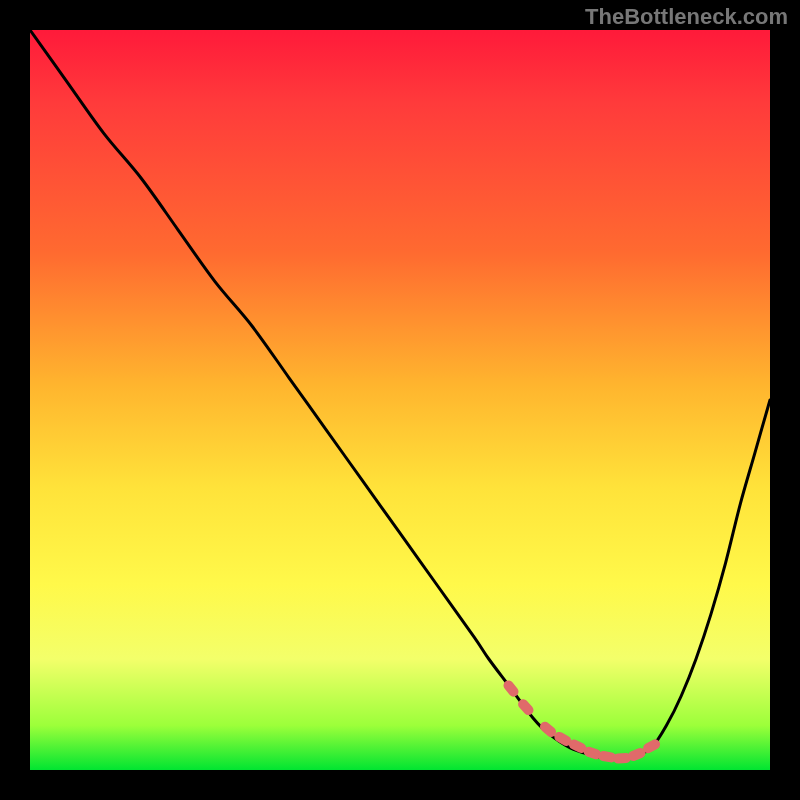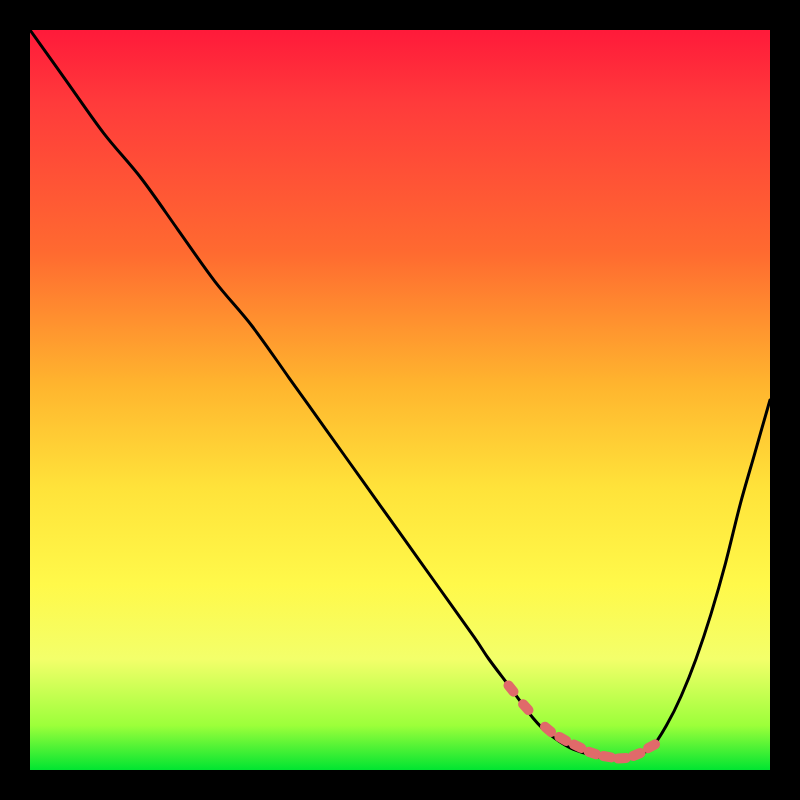--- a/index.html
+++ b/index.html
@@ -49,20 +49,21 @@
     font-weight: bold;
     font-size: 22px;
     color: #777;
     letter-spacing: 0px;
   }
 </style>
 </head>
 <body>
 <div class="wrap">
 
+  <div class="watermark">TheBottleneck.com</div>
 
   <div class="plot">
     <svg class="curves" viewBox="0 0 740 740" preserveAspectRatio="none">
 
       <path id="mainCurve" fill="none" stroke="#000000" stroke-width="3" stroke-linecap="round" stroke-linejoin="round" d="M 0.0 0.0 C 6.2 8.6, 24.7 34.5, 37.0 51.8 C 49.3 69.1, 61.7 87.6, 74.0 103.6 C 86.3 119.6, 98.7 132.0, 111.0 148.0 C 123.3 164.0, 135.7 182.5, 148.0 199.8 C 160.3 217.1, 172.7 235.6, 185.0 251.6 C 197.3 267.6, 209.7 280.0, 222.0 296.0 C 234.3 312.0, 246.7 330.5, 259.0 347.8 C 271.3 365.1, 283.7 382.3, 296.0 399.6 C 308.3 416.9, 320.7 434.1, 333.0 451.4 C 345.3 468.7, 357.7 485.9, 370.0 503.2 C 382.3 520.5, 394.7 537.7, 407.0 555.0 C 419.3 572.3, 435.4 594.5, 444.0 606.8 C 452.6 619.1, 452.6 620.4, 458.8 629.0 C 465.0 637.6, 473.6 648.7, 481.0 658.6 C 488.4 668.5, 497.0 680.8, 503.2 688.2 C 509.4 695.6, 511.8 698.1, 518.0 703.0 C 524.2 707.9, 532.8 714.1, 540.2 717.8 C 547.6 721.5, 556.2 723.4, 562.4 725.2 C 568.6 727.1, 572.3 728.3, 577.2 728.9 C 582.1 729.5, 587.1 729.5, 592.0 728.9 C 596.9 728.3, 601.9 727.1, 606.8 725.2 C 611.7 723.4, 616.7 722.7, 621.6 717.8 C 626.5 712.9, 631.5 704.2, 636.4 695.6 C 641.3 687.0, 646.3 677.1, 651.2 666.0 C 656.1 654.9, 661.1 642.6, 666.0 629.0 C 670.9 615.4, 675.9 600.6, 680.8 584.6 C 685.7 568.6, 690.7 551.3, 695.6 532.8 C 700.5 514.3, 705.5 492.1, 710.4 473.6 C 715.3 455.1, 720.3 439.1, 725.2 421.8 C 730.1 404.5, 737.5 378.6, 740.0 370.0"></path>
 
       <g id="markers">
           <rect x="472.0" y="653.6" width="18" height="10" rx="5" ry="5" fill="#e06a6a" stroke="#9c3a3a" stroke-width="0" transform="rotate(51.3 481.0 658.6)"></rect>
           <rect x="486.8" y="672.1" width="18" height="10" rx="5" ry="5" fill="#e06a6a" stroke="#9c3a3a" stroke-width="0" transform="rotate(47.7 495.8 677.1)"></rect>
           <rect x="509.0" y="694.3" width="18" height="10" rx="5" ry="5" fill="#e06a6a" stroke="#9c3a3a" stroke-width="0" transform="rotate(40.7 518.0 699.3)"></rect>

